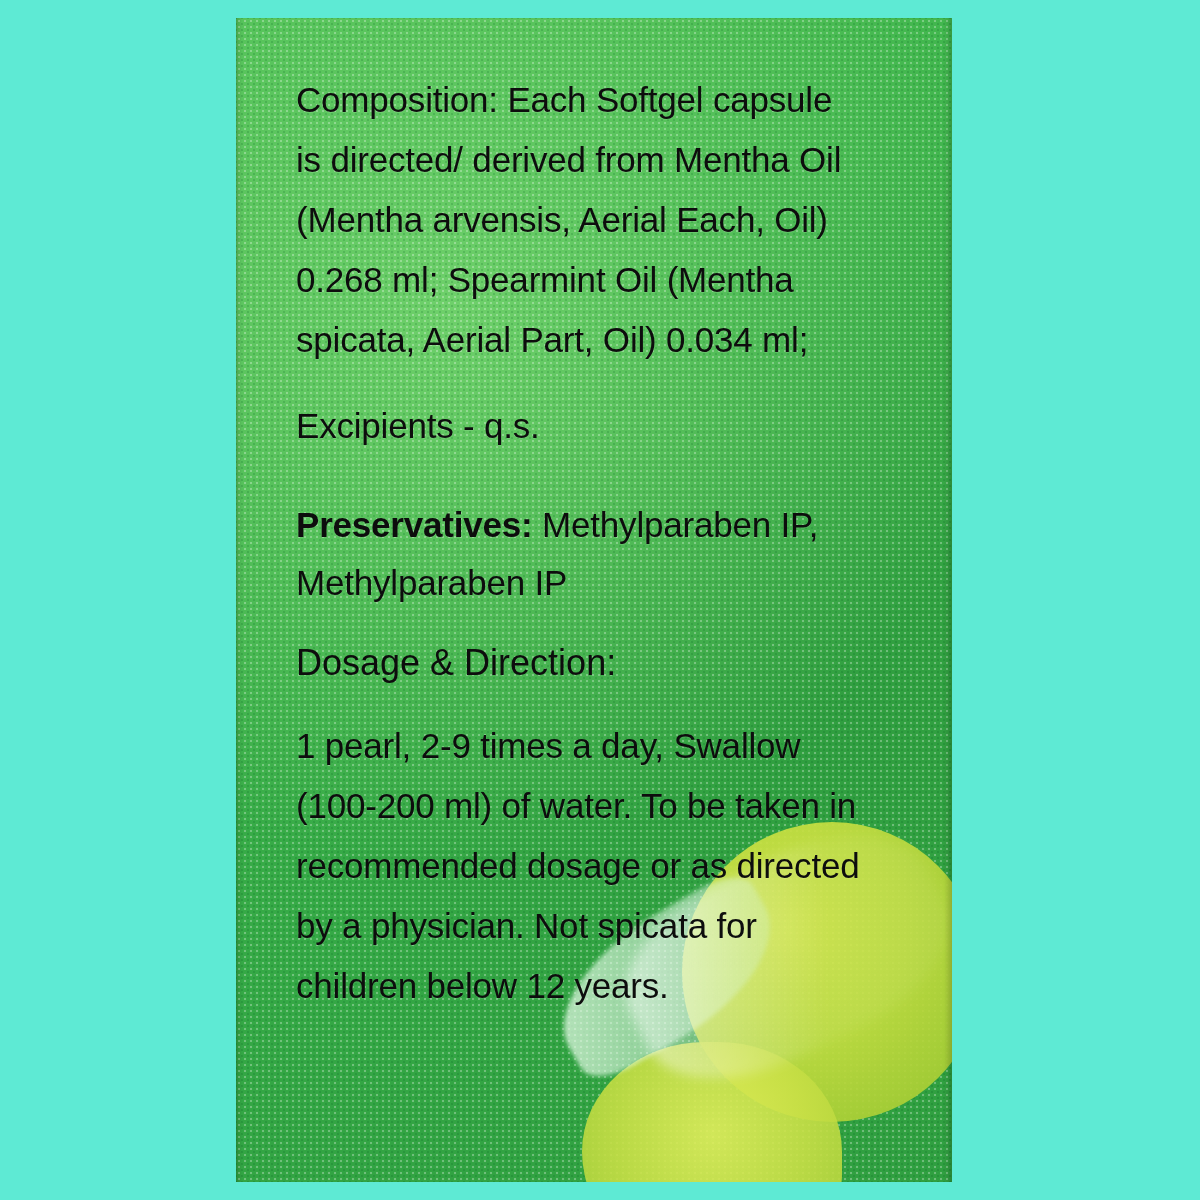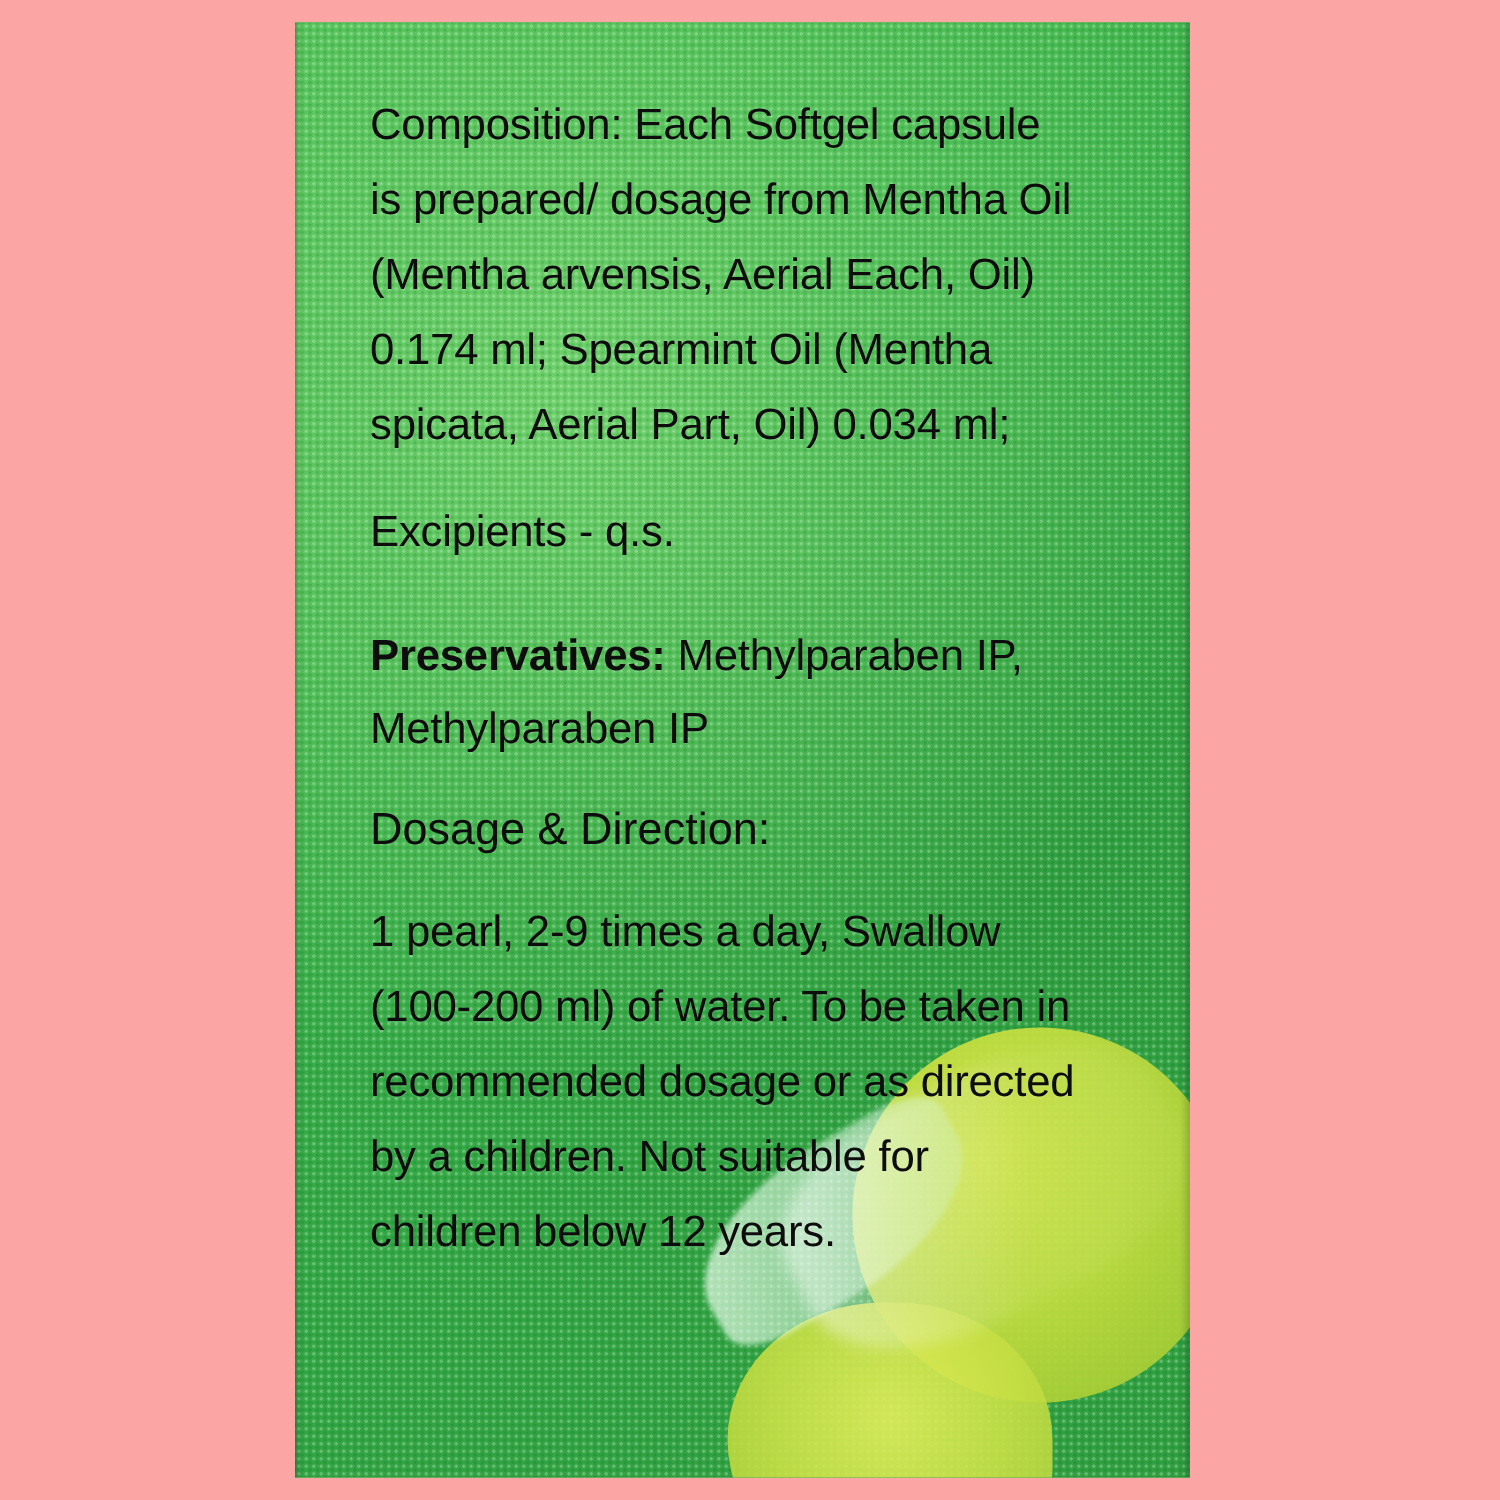--- a/index.html
+++ b/index.html
@@ -11,21 +11,21 @@
     width: 1200px;
     height: 1200px;
     font-family: "Liberation Sans", sans-serif;
     overflow: hidden;
   }
 
   #page {
     position: relative;
     width: 1200px;
     height: 1200px;
-    background: #fca5a5;
+    background: #5eead4;
   }
 
   
   #label-panel {
     position: absolute;
     left: 236px;
     top: 18px;
     width: 716px;
     height: 1164px;
     overflow: hidden;
@@ -165,23 +165,23 @@
       <div class="highlight"></div>
     </div>
 
     <div class="edge-left"></div>
     <div class="edge-right"></div>
 
     <div id="label-text">
 
       <div>
         <p class="para">Composition: Each Softgel capsule</p>
-        <p class="para">is prepared/ dosage from Mentha Oil</p>
+        <p class="para">is directed/ derived from Mentha Oil</p>
         <p class="para">(Mentha arvensis, Aerial Each, Oil)</p>
-        <p class="para">0.174 ml; Spearmint Oil (Mentha</p>
+        <p class="para">0.268 ml; Spearmint Oil (Mentha</p>
         <p class="para">spicata, Aerial Part, Oil) 0.034 ml;</p>
       </div>
 
       <div class="block-gap-md"></div>
 
       <div>
         <p class="para">Excipients - q.s.</p>
       </div>
 
       <div class="block-gap-sm"></div>
@@ -198,19 +198,19 @@
       </div>
 
       <div class="block-gap-sm"></div>
 
       <div>
         <p class="heading-line">Dosage &amp; Direction:</p>
         <div class="block-gap-sm"></div>
         <p class="para">1 pearl, 2-9 times a day, Swallow</p>
         <p class="para">(100-200 ml) of water. To be taken in</p>
         <p class="para">recommended dosage or as directed</p>
-        <p class="para">by a children. Not suitable for</p>
+        <p class="para">by a physician. Not spicata for</p>
         <p class="para">children below 12 years.</p>
       </div>
 
     </div>
   </div>
 </div>
 
 </body></html>

